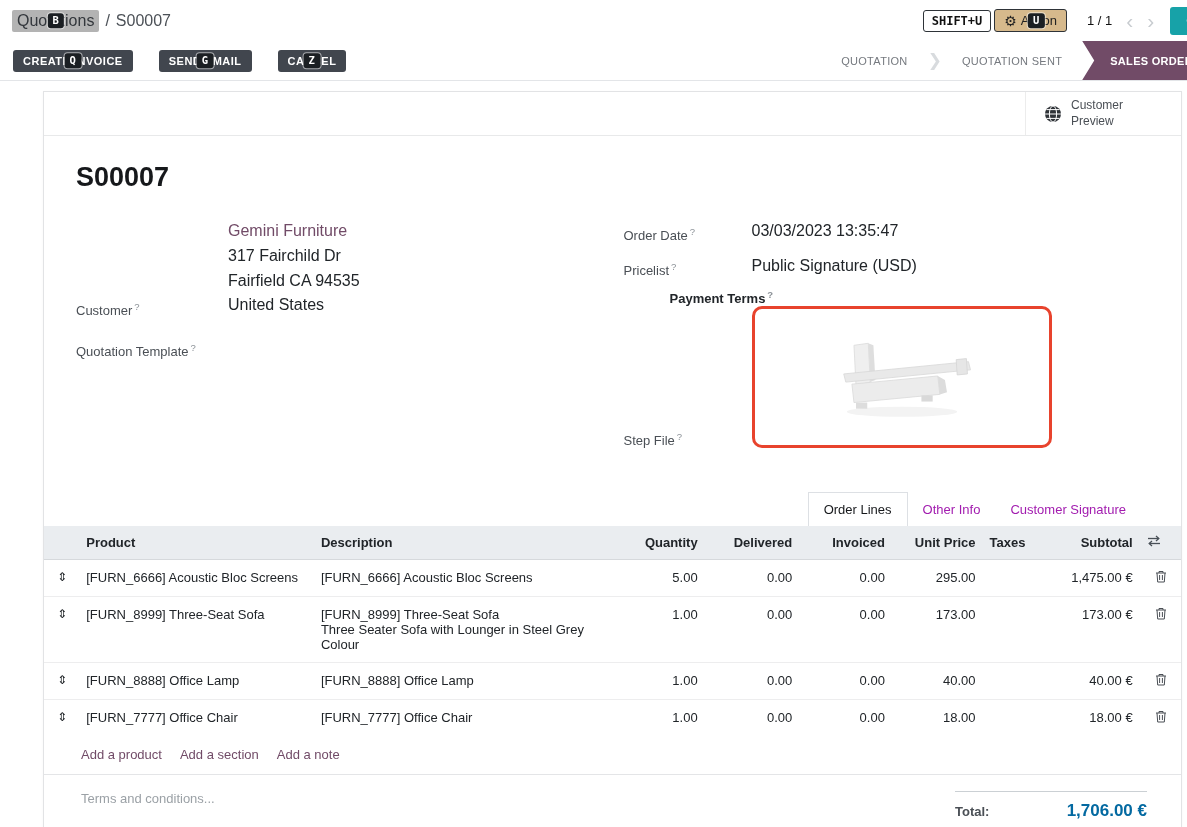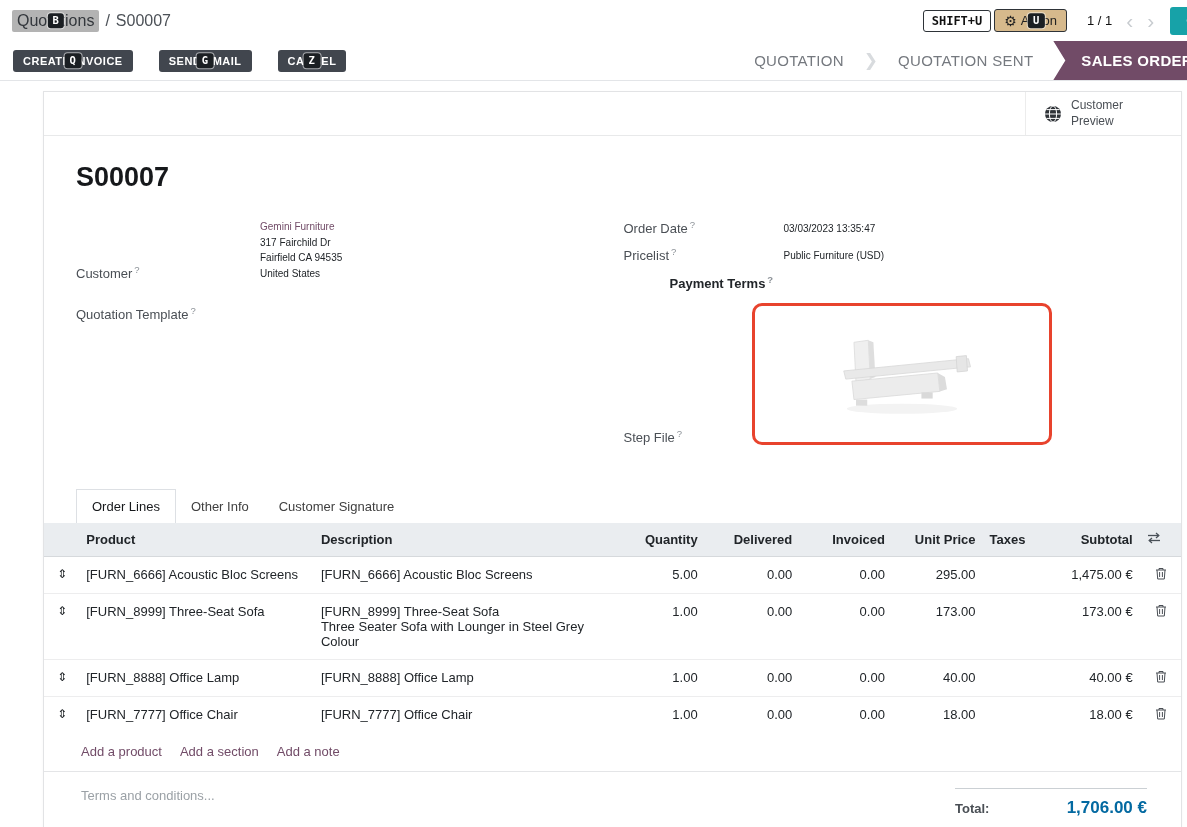--- a/index.html
+++ b/index.html
@@ -33,21 +33,21 @@
 
   
   .bar2 { position:relative; height:40px; border-bottom:1px solid #e3e5e8; display:flex;
           align-items:stretch; justify-content:space-between; overflow:hidden; }
   .bar2-left { display:flex; align-items:center; padding-left:13px; }
   .dark-btn { position:relative; background:#41464e; color:#fff; border:none; border-radius:3px;
               font-size:11px; font-weight:bold; letter-spacing:.5px; padding:5px 10px;
               margin-right:26px; font-family:inherit; cursor:pointer; white-space:nowrap; }
   .dark-btn .kbd-badge { position:absolute; left:50%; top:50%; transform:translate(-50%,-50%); }
   .statusbar { display:flex; align-items:stretch; }
-  .step { display:flex; align-items:center; padding:0 20px; font-size:15px; letter-spacing:.3px;
+  .step { display:flex; align-items:center; padding:0 20px; font-size:11px; letter-spacing:.3px;
           color:#75797f; font-weight:500; cursor:pointer; white-space:nowrap; }
   .step-sep { display:flex; align-items:center; font-size:17px; color:#d8dbde; }
   .step.active { background:#714b67; color:#fff; font-weight:bold; padding:0 46px 0 28px;
                  margin-right:-52px; clip-path:polygon(0 0,100% 0,100% 100%,0 100%,12px 50%); }
 
   
   .card { margin:10px 5px 0 43px; background:#fff; border:1px solid #e2e3e5;
           box-shadow:0 1px 3px rgba(0,0,0,.04); height:790px; }
   .card-head { height:44px; border-bottom:1px solid #e8e9ea; display:flex; justify-content:flex-end; }
   .preview { display:flex; align-items:center; gap:9px; padding:0 58px 0 18px; border-left:1px solid #ececec;
@@ -56,32 +56,32 @@
 
   .body-pad { padding:26px 40px 0 32px; }
   .doc-title { font-size:27px; font-weight:600; color:#16181b; margin-bottom:26px; }
 
   .fields-grid { display:grid; grid-template-columns:1fr 1fr; column-gap:30px; }
   .frow { display:flex; margin-bottom:10px;align-items:flex-end; }
   .flabel { width:152px; flex:none; color:#4a4f55; font-size:13px; }
   .frow-right .flabel { width:128px; }
   .flabel sup { color:#8a9096; font-size:9.5px; margin-left:2px; }
   .flabel.bold { color:#212529; font-weight:bold; }
-  .fvalue { font-size:10px; color:#212529; line-height:1.55;margin-left:32px; }
+  .fvalue { font-size:16px; color:#212529; line-height:1.55; }
   .link { color:#714b67; cursor:pointer; }
   .addr { white-space:pre-line; }
   .customer-row { margin-bottom:24px; }
-  .pay-row { margin-bottom:16px;padding-left:46px; }
+  .pay-row { margin-bottom:4px;padding-left:46px; }
 
   .stepfile-box { width:300px; height:142px; border:3px solid #e8432d; border-radius:10px;
                   display:flex; align-items:center; justify-content:center; margin-top:-4px; }
 
   
-  .tabs { display:flex; margin-top:34px; align-items:flex-end; }
-  .tab { font-size:13px; padding:9px 15px; color:#404040; cursor:pointer; }
+  .tabs { display:flex; margin-top:34px; align-items:flex-end;justify-content:flex-end; }
+  .tab { font-size:13px; padding:9px 15px; color:#a21caf; cursor:pointer; }
   .tab.active { border:1px solid #dde0e4; border-bottom:none; color:#16181b; background:#fff; }
 
   
   table.lines { width:100%; border-collapse:collapse; table-layout:fixed; font-size:13px; }
   table.lines th { background:#eaedf0; font-weight:bold; color:#212529; text-align:left;
                    padding:9px 6px; border-bottom:1px solid #d6d9dc; }
   table.lines th.num, table.lines td.num { text-align:right; padding-right:8px;margin-top:38px; }
   table.lines td { padding:10px 6px; border-top:1px solid #ededee; vertical-align:top; color:#212529; }
   table.lines tbody tr:first-child td { border-top:none; }
   .c-handle { text-align:center; color:#9aa1a8; font-size:12px; cursor:grab; }
@@ -193,21 +193,21 @@
           </div>
         </div>
 
         <div>
           <div class="frow frow-right">
             <div class="flabel"><span>Order Date</span><sup>?</sup></div>
             <div class="fvalue">03/03/2023 13:35:47</div>
           </div>
           <div class="frow frow-right">
             <div class="flabel"><span>Pricelist</span><sup>?</sup></div>
-            <div class="fvalue">Public Furniture (USD)</div>
+            <div class="fvalue">Public Signature (USD)</div>
           </div>
           <div class="frow frow-right pay-row">
             <div class="flabel bold"><span>Payment Terms</span><sup>?</sup></div>
             <div class="fvalue"></div>
           </div>
           <div class="frow frow-right">
             <div class="flabel"><span>Step File</span><sup>?</sup></div>
             <div class="stepfile-box">
               <svg width="180" height="92" viewBox="0 0 170 90">
                 <ellipse cx="85" cy="79" rx="54" ry="5" fill="#f3f3f3"></ellipse>

